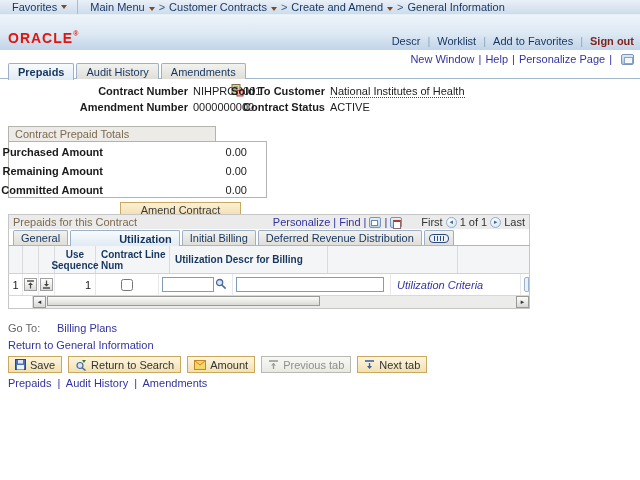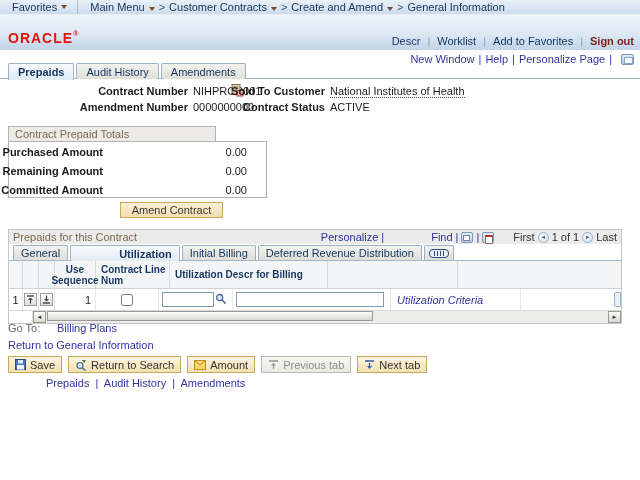--- a/index.html
+++ b/index.html
@@ -54,32 +54,32 @@
 
   
   .gbox-label { position:absolute; left:8px; top:126px; width:208px; height:16px;
     background:#edebe7; border:1px solid #b5b3ae; color:#7c6a4f;
     display:flex; align-items:center; padding-left:6px; z-index:2; }
   .gbox-body { position:absolute; left:8px; top:141px; width:259px; height:57px;
     border:1px solid #b5b3ae; background:#fff; }
   .pt-lbl { position:absolute; font-weight:bold; white-space:nowrap; }
   .pt-val { position:absolute; white-space:nowrap; }
 
-  .amend-btn { position:absolute; left:120px; top:202px; width:103px; height:16px;
+  .amend-btn { position:absolute; left:120px; top:202px; width:121px; height:16px;
     background:linear-gradient(#fbf0d6,#f3ddae); border:1px solid #c9a860; color:#3a3a3a;
     display:flex; align-items:center; justify-content:center; cursor:default; }
 
   
-  .grid { position:absolute; left:8px; top:229px; width:614px; }
+  .grid { position:absolute; left:8px; top:214px; width:522px; }
   .grid-hdr { height:15px; background:#ebebeb; border:1px solid #c6c6c6; border-bottom:none;
     display:flex; align-items:center; padding:0 4px; }
   .grid-title { color:#7c6a4f; flex:1; }
   .grid-links { display:flex; align-items:center; color:#3333a0; margin-right:16px; }
   .grid-links .sep { margin:0 3px; }
-  .glink { cursor:default;margin-left:44px; }
+  .glink { cursor:default; }
   .g-icon { display:inline-block; width:12px; height:11px; border:1px solid #7a96b8; border-radius:2px;
     background:linear-gradient(#e6eef6,#bcd2e6); position:relative; }
   .g-icon.popup::after { content:""; position:absolute; right:2px; top:2px; width:5px; height:4px; background:#fff; border:1px solid #6b86a8; }
   .g-icon.download::after { content:""; position:absolute; left:2px; top:2px; width:6px; height:6px; background:#fff; border:1px solid #8a6a6a; border-top:2px solid #b03a2e; }
   .pager { display:flex; align-items:center; color:#333; }
   .pager > * { margin-left:3px; }
   .pg-circle { width:11px; height:11px; border-radius:50%; border:1px solid #93aecb;
     background:radial-gradient(circle at 35% 30%, #ffffff, #cfe0ef); display:flex;
     align-items:center; justify-content:center; font-size:6px; color:#4a6b8c; line-height:1; cursor:default; }
 
@@ -128,21 +128,21 @@
   .goto-lbl { position:absolute; left:8px; top:322px; color:#666; }
   .goto-link { position:absolute; left:57px; top:322px; color:#3333a0; cursor:default; }
   .return-link { position:absolute; left:8px; top:339px; color:#3333a0; cursor:default; }
 
   .toolbar { position:absolute; left:8px; top:356px; display:flex; gap:6px; align-items:center; }
   .tbtn { display:inline-flex; align-items:center; gap:4px; height:17px; padding:0 6px;
     background:linear-gradient(#fcf5e0,#f2e0b0); border:1px solid #c9a860; color:#333;
     font-family:"Liberation Sans",sans-serif; font-size:11px; cursor:default; }
   .tbtn.disabled { background:linear-gradient(#f7f7f4,#e9e9e4); border-color:#b9b9b2; color:#8f8f8a; }
 
-  .footer-links { position:absolute; left:8px; top:377px; color:#3333a0;margin-left:38px; }
+  .footer-links { position:absolute; left:8px; top:377px; color:#3333a0; }
   .footer-links .sep { margin:0 3px; }
   .flink { cursor:default; }
 </style>
 </head>
 <body>
 
 <div class="page">
 
   <div class="crumb-bar">
     <div class="crumb-fav">

